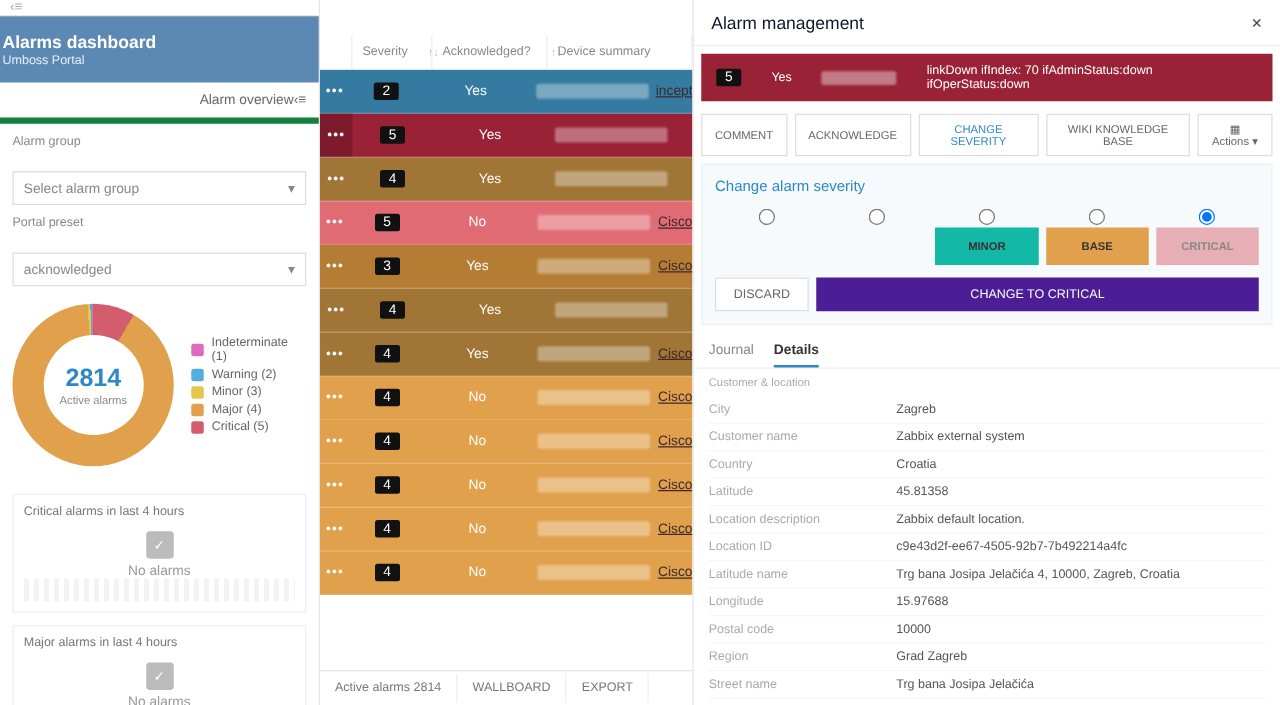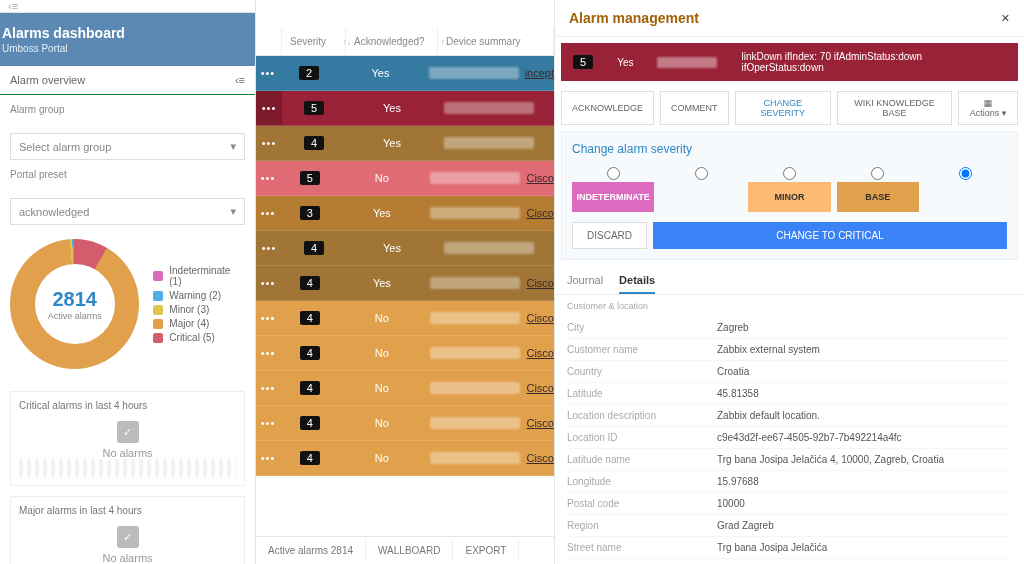--- a/index.html
+++ b/index.html
@@ -5,21 +5,21 @@
 *{box-sizing:border-box;margin:0;padding:0;font-family:Arial,Helvetica,sans-serif}
 body{font-size:11px;color:#444;background:#fff;overflow:hidden}
 .app{display:flex;width:1024px;height:564px}
 
 
 .side{width:256px;border-right:1px solid #e5e5e5;display:flex;flex-direction:column}
 .hdr-collapse{height:28px;border-bottom:1px solid #e5e5e5;display:flex;align-items:center;padding:0 8px;color:#aaa}
 .dash-hdr{background:#5b89b4;color:#fff;padding:12px 2px}
 .dash-hdr h1{font-size:14px;font-weight:600}
 .dash-hdr .sub{font-size:10px;opacity:.85;margin-top:2px}
-.ov{display:flex;align-items:center;justify-content:space-between;padding:8px 10px;border-bottom:1px solid #15803d;color:#666}
+.ov{display:flex;align-items:center;justify-content:flex-end;padding:8px 10px;border-bottom:5px solid #15803d;color:#666}
 .fg{padding:8px 10px 0}
 .fg label{font-size:10px;color:#888}
 .sel{border:1px solid #ddd;margin-top:18px;padding:6px 8px;color:#888;display:flex;justify-content:space-between;align-items:center;background:#fff}
 
 .donut-wrap{display:flex;align-items:center;padding:14px 10px}
 .donut{width:130px;height:130px;border-radius:50%;background:conic-gradient(#d45d6d 0 30deg,#e1a04c 30deg 356deg,#e1c84c 356deg 358deg,#52aee0 358deg 359deg,#dc6bc0 359deg 360deg);display:flex;align-items:center;justify-content:center;position:relative}
 .donut::after{content:"";position:absolute;width:80px;height:80px;background:#fff;border-radius:50%}
 .donut .inner{position:relative;z-index:1;text-align:center}
 .donut .num{color:#2f88c6;font-size:20px;font-weight:600}
 .donut .lbl{font-size:9px;color:#888}
@@ -57,43 +57,43 @@
 .r-maj{background:#e1a04c}
 .r-maj2{background:#b57d33}
 .r-min{background:#a07536}
 .r-pink{background:#e16b74}
 .foot{border-top:1px solid #e5e5e5;display:flex;align-items:center;height:28px}
 .foot div{padding:6px 12px;border-right:1px solid #eee;font-size:10px;color:#777}
 
 
 .right{width:470px;border-left:1px solid #e5e5e5;display:flex;flex-direction:column}
 .r-hdr{display:flex;justify-content:space-between;align-items:center;padding:10px 14px;border-bottom:1px solid #eee}
-.r-hdr h2{color:#a16207;font-size:14px;font-weight:700}
+.r-hdr h2{color:#0f172a;font-size:14px;font-weight:400}
 .r-alarm{background:#9a2237;color:#fff;margin:6px;padding:8px 12px;display:flex;align-items:center;gap:24px;font-size:10px}
 .r-alarm .blur2{background:rgba(255,255,255,.4);filter:blur(1px);width:60px;height:11px;border-radius:2px}
 .act-bar{display:flex;gap:6px;padding:0 6px;margin-top:4px}
 .act-bar button{border:1px solid #ddd;background:#fff;padding:6px 10px;font-size:9px;color:#666;cursor:pointer}
 .act-bar button.on{color:#2f88c6}
 .act-bar .actions{margin-left:auto;display:flex;align-items:center;gap:4px}
 
 .sev-panel{margin:6px;padding:10px;border:1px solid #e8f1f9;background:#f6fafd}
 .sev-panel h3{color:#2f88c6;font-size:12px;font-weight:500;margin-bottom:10px}
 .sev-opts{display:flex;gap:6px}
 .sev-opt{flex:1;text-align:center}
 .sev-opt .r{height:14px;display:flex;justify-content:center;align-items:center}
 .sev-opt .r input{margin:0}
 .sev-opt .chip{padding:10px 0;font-size:9px;font-weight:600;color:#333;margin-top:2px}
 .chip.ind{background:#dc6bc0;color:#fff}
 .chip.warn{background:#52aee0;color:#fff}
-.chip.minor{background:#fdba74}
+.chip.minor{background:#14b8a6}
 .chip.major{background:#e1a04c}
 .chip.crit{background:#e7aeb6;color:#888}
 .sev-btns{display:flex;gap:6px;margin-top:10px}
 .sev-btns button{padding:7px 14px;font-size:10px;border:1px solid #ddd;background:#fff;color:#666}
-.sev-btns .go{flex:1;background:#3b82f6;color:#fff;border:none}
+.sev-btns .go{flex:1;background:#4c1d95;color:#fff;border:none}
 
 .tabs{display:flex;gap:16px;padding:8px 12px 0;border-bottom:1px solid #eee}
 .tabs div{font-size:11px;color:#888;padding-bottom:6px;cursor:pointer}
 .tabs div.on{color:#333;font-weight:600;border-bottom:2px solid #2f88c6}
 .sect{padding:6px 12px;font-size:9px;color:#aaa}
 .tbl{padding:0 12px 8px}
 .trow{display:flex;padding:5px 0;border-bottom:1px solid #f5f5f5;font-size:10px}
 .trow .k{width:150px;color:#aaa}
 .trow .v{color:#555}
 
@@ -362,37 +362,36 @@
       <h2>Alarm management</h2>
       <span style="cursor:pointer">✕</span>
     </div>
     <div class="r-alarm">
       <span class="badge">5</span>
       <span>Yes</span>
       <span class="blur2"></span>
       <span style="flex:1">linkDown ifIndex:        70 ifAdminStatus:down ifOperStatus:down</span>
     </div>
     <div class="act-bar">
+      <button>COMMENT</button>
       <button>ACKNOWLEDGE</button>
-      <button>COMMENT</button>
       <button class="on">CHANGE SEVERITY</button>
       <button>WIKI KNOWLEDGE BASE</button>
       <div class="actions">
         <button><span>▦</span> <span>Actions</span> <span>▾</span></button>
       </div>
     </div>
 
     <div class="sev-panel">
       <h3>Change alarm severity</h3>
       <div class="sev-opts" id="sevopts">
           <div class="sev-opt">
             <div class="r">
               <input type="radio" name="sev" style="">
             </div>
-            <div class="chip ind">INDETERMINATE</div>
           </div>
           <div class="sev-opt">
             <div class="r">
               <input type="radio" name="sev" style="">
             </div>
           </div>
           <div class="sev-opt">
             <div class="r">
               <input type="radio" name="sev" style="">
             </div>
@@ -401,20 +400,21 @@
           <div class="sev-opt">
             <div class="r">
               <input type="radio" name="sev" style="">
             </div>
             <div class="chip major">BASE</div>
           </div>
           <div class="sev-opt">
             <div class="r">
               <input type="radio" name="sev" checked="" style="">
             </div>
+            <div class="chip crit">CRITICAL</div>
           </div>
         </div>
       <div class="sev-btns">
         <button>DISCARD</button>
         <button class="go">CHANGE TO CRITICAL</button>
       </div>
     </div>
 
     <div class="tabs">
       <div>Journal</div>

